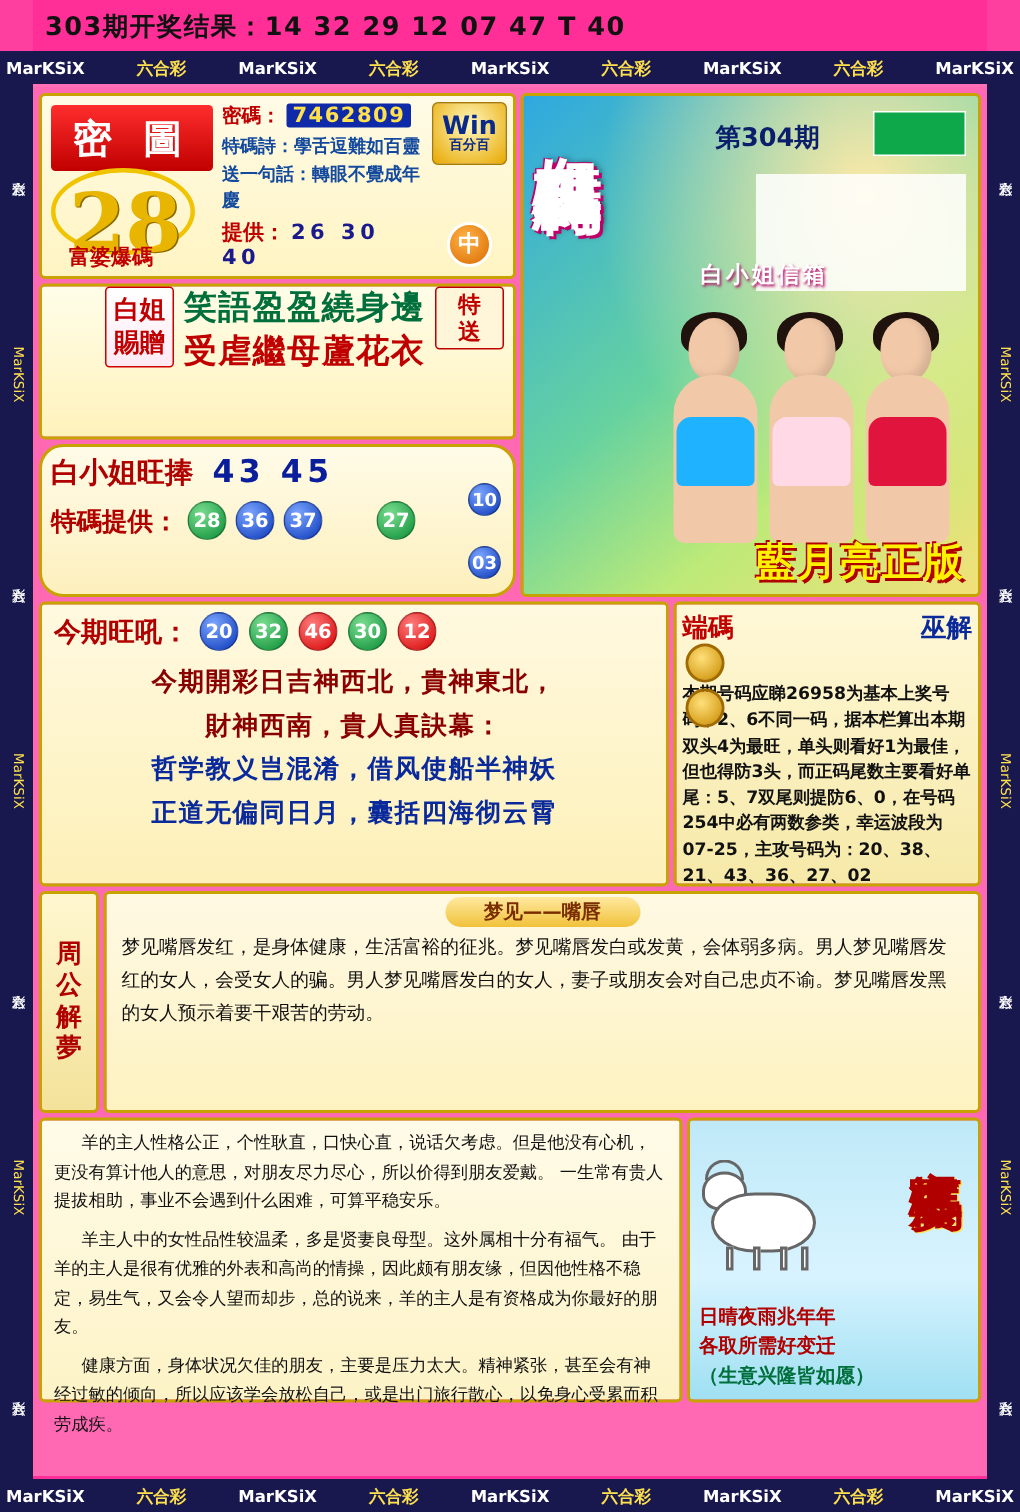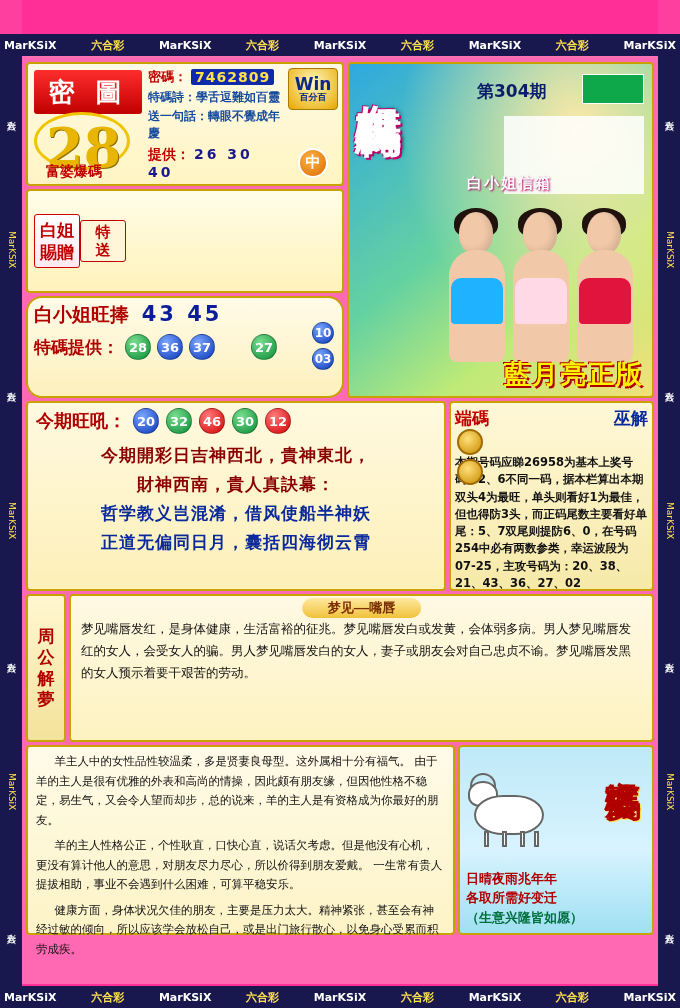--- a/index.html
+++ b/index.html
@@ -116,21 +116,21 @@
     background:radial-gradient(circle at 40% 35%,#ffb347,#d86a00);
     color:#fff; font-size:15px; font-weight:bold;
     display:flex; align-items:center; justify-content:center;
     border:2px solid #fff;
   }
 
   .couplet-box {
     position:relative; height:108px;
     background:linear-gradient(180deg,#fffde8,#fff2bb);
     border:2px solid #c8a200; border-radius:4px;
-    display:flex; align-items:center;
+    display:flex; align-items:flex-start;padding-left:36px;
   }
   .couplet-tag {
     margin-left:6px; width:46px;
     background:linear-gradient(180deg,#fff,#ffe9f3);
     border:1px solid #c00; border-radius:3px;
     color:#c00000; font-size:17px; font-weight:bold;
     text-align:center; padding:4px 0; line-height:1.3;
   }
   .couplet-text {
     flex:1; text-align:center;
@@ -160,21 +160,21 @@
   .ball {
     width:26px; height:26px; border-radius:50%;
     display:inline-flex; align-items:center; justify-content:center;
     font-size:13px; font-weight:bold; color:#fff;
     border:1px solid rgba(0,0,0,.25);
   }
   .ball.red { background:radial-gradient(circle at 35% 30%,#ff7b7b,#d40000); }
   .ball.blue { background:radial-gradient(circle at 35% 30%,#7ba6ff,#0a36b8); }
   .ball.green { background:radial-gradient(circle at 35% 30%,#79dd8f,#0a8c34); }
   .ball.sm { width:22px; height:22px; font-size:12px; }
-  .side-balls { position:absolute; right:8px; top:24px; display:flex; flex-direction:column; gap:4px; align-items:center;}
+  .side-balls { position:absolute; right:8px; top:24px; display:flex; flex-direction:column; gap:20px; align-items:center;}
 
   
   .poster {
     position:relative; width:auto; flex:1;
     border:2px solid #c8a200; border-radius:4px;
     overflow:hidden;
     background:
       radial-gradient(ellipse at 75% 20%, #ffe9a8 0%, rgba(255,233,168,0) 55%),
       linear-gradient(140deg,#2fa8e0 0%, #66d2a0 45%, #bdea78 70%, #f2e07a 100%);
   }
@@ -289,21 +289,20 @@
     border:2px solid #c8a200; border-radius:4px;
     color:#b00000; font-size:17px; font-weight:bold;
     display:flex; align-items:center; justify-content:center;
     text-align:center; line-height:1.25;
   }
   .dream-body {
     flex:1; position:relative;
     background:linear-gradient(180deg,#fff9e4,#fdf2c0);
     border:2px solid #c8a200; border-radius:4px;
     padding:24px 10px 6px;
-    font-family:Liberation Mono, monospace;
   }
   .dream-title {
     position:absolute; left:50%; top:2px; transform:translateX(-50%);
     background:linear-gradient(180deg,#ffe9a0,#f0c23a);
     border-radius:14px; padding:1px 26px;
     font-size:13px; font-weight:bold; color:#7a2e00;
   }
   .dream-text { font-size:12.5px; line-height:1.75; color:#111; }
 
   
@@ -343,20 +342,21 @@
     position:absolute; left:6px; bottom:6px; width:120px;
     font-size:13px; font-weight:bold; color:#b00000; line-height:1.5;
   }
   .fu-text .g { color:#006f3c; }
 </style>
 </head>
 <body>
 
 <div class="page">
 
+  <div class="headline">303期开奖结果：14 32 29 12 07 47 T 40</div>
 
   <div class="marksix-band top">
     <span class="ms-logo">MarKSiX</span>
     <span class="ms-logo"><em>六合彩</em></span>
     <span class="ms-logo">MarKSiX</span>
     <span class="ms-logo"><em>六合彩</em></span>
     <span class="ms-logo">MarKSiX</span>
     <span class="ms-logo"><em>六合彩</em></span>
     <span class="ms-logo">MarKSiX</span>
     <span class="ms-logo"><em>六合彩</em></span>
@@ -424,20 +424,24 @@
 
           <div class="win-badge">
             <span class="w">Win</span>
             <span>百分百</span>
           </div>
           <div class="zhong">中</div>
         </div>
 
         <div class="couplet-box">
           <div class="couplet-tag">白姐<br>賜贈</div>
+          <div class="couplet-text">
+            <div>笑語盈盈繞身邊</div>
+            <div class="l2">受虐繼母蘆花衣</div>
+          </div>
           <div class="special-send">特<br>送</div>
         </div>
 
         <div class="hot-box">
           <div class="hot-line1">
             <span>白小姐旺捧</span>
             <span class="nums">43  45</span>
           </div>
           <div class="hot-line3">
             <span>特碼提供：</span>
@@ -518,22 +522,22 @@
     <div class="dream-wrap">
       <div class="dream-tag">周<br>公<br>解<br>夢</div>
       <div class="dream-body">
         <div class="dream-title">梦见——嘴唇</div>
         <div class="dream-text">梦见嘴唇发红，是身体健康，生活富裕的征兆。梦见嘴唇发白或发黄，会体弱多病。男人梦见嘴唇发红的女人，会受女人的骗。男人梦见嘴唇发白的女人，妻子或朋友会对自己忠贞不谕。梦见嘴唇发黑的女人预示着要干艰苦的劳动。</div>
       </div>
     </div>
 
     <div class="bottom-wrap">
       <div class="bottom-left">
+        <p>羊的主人性格公正，个性耿直，口快心直，说话欠考虑。但是他没有心机，更没有算计他人的意思，对朋友尽力尽心，所以价得到朋友爱戴。  一生常有贵人提拔相助，事业不会遇到什么困难，可算平稳安乐。</p>
         <p>羊主人中的女性品性较温柔，多是贤妻良母型。这外属相十分有福气。  由于羊的主人是很有优雅的外表和高尚的情操，因此颇有朋友缘，但因他性格不稳定，易生气，又会令人望而却步，总的说来，羊的主人是有资格成为你最好的朋友。</p>
-        <p>羊的主人性格公正，个性耿直，口快心直，说话欠考虑。但是他没有心机，更没有算计他人的意思，对朋友尽力尽心，所以价得到朋友爱戴。  一生常有贵人提拔相助，事业不会遇到什么困难，可算平稳安乐。</p>
         <p>健康方面，身体状况欠佳的朋友，主要是压力太大。精神紧张，甚至会有神经过敏的倾向，所以应该学会放松自己，或是出门旅行散心，以免身心受累而积劳成疾。</p>
       </div>
       <div class="bottom-right">
         <div class="fuwa">富婆爆碼</div>
         <div class="goat">
           <div class="ghorn"></div>
           <div class="ghead"></div>
           <div class="gbody"></div>
           <div class="gleg l1"></div>
           <div class="gleg l2"></div>

